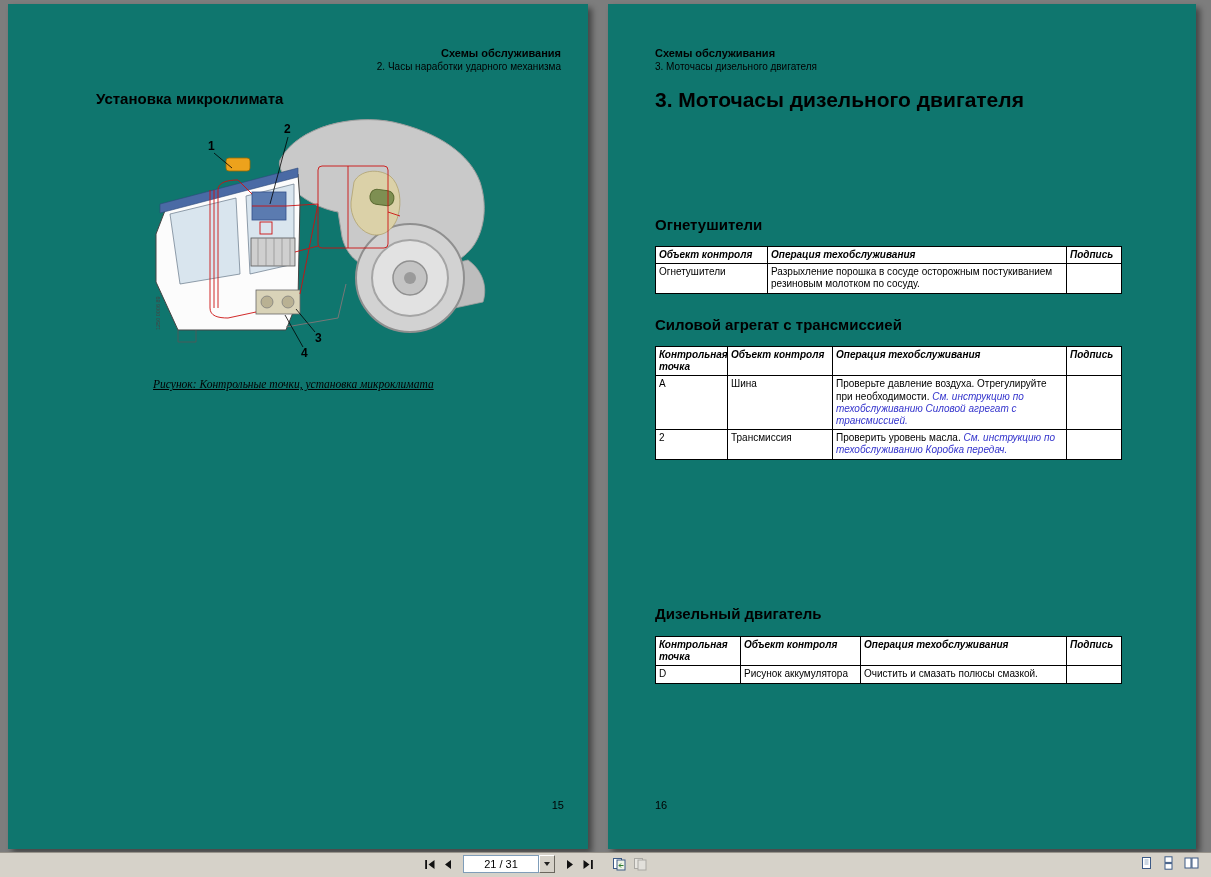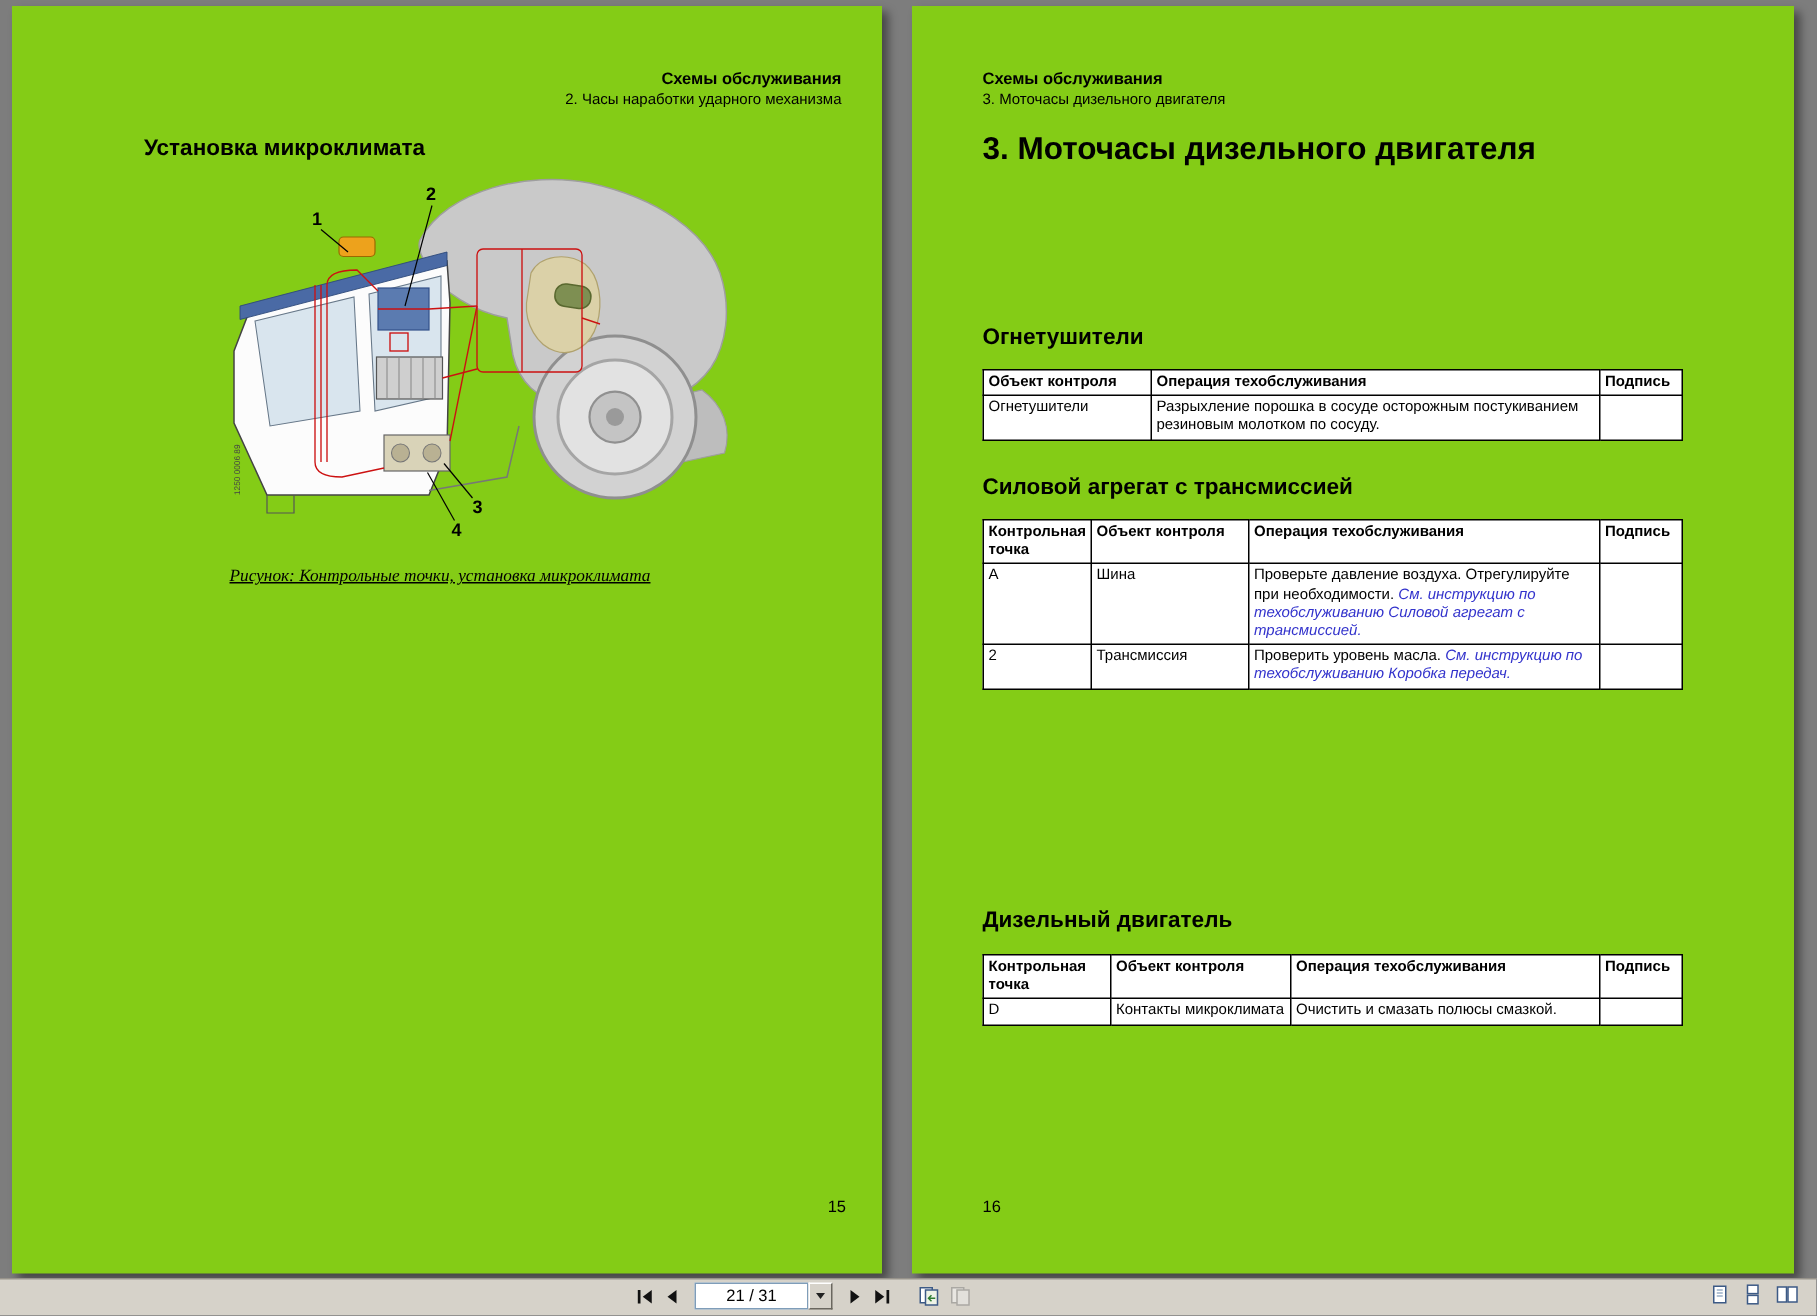--- a/index.html
+++ b/index.html
@@ -5,21 +5,21 @@
   * { margin:0; padding:0; box-sizing:border-box; }
   html,body { width:1211px; height:877px; }
   body {
     background:#7d7d7d;
     font-family:"Liberation Sans", sans-serif;
     color:#000;
     position:relative;
     overflow:hidden;
   }
   .page {
-    position:absolute; top:4px; height:845px; background:#84cc16;
+    position:absolute; top:4px; height:845px; background:#0f766e;
     box-shadow:4px 4px 6px rgba(0,0,0,0.45);
   }
   .page-left  { left:8px;   width:580px; }
   .page-right { left:608px; width:588px; }
 
   .doc-header { position:absolute; top:42px; font-size:10px; line-height:1.3; }
   .doc-header .hdr-title { font-weight:bold; font-size:11px; }
   .hdr-left  { right:27px; text-align:right; }
   .hdr-right { left:47px;  text-align:left; }
 
@@ -50,21 +50,21 @@
   .sub-engine { top:601px; }
 
   table.mtable { position:absolute; left:47px; border-collapse:collapse; table-layout:fixed; background:#fff; }
   .t1 { top:242px; width:466px; }
   .t2 { top:342px; width:466px; }
   .t3 { top:632px; width:466px; }
   .mtable th, .mtable td {
     border:1px solid #000; font-size:10px; line-height:1.22;
     padding:2px 3px; vertical-align:top; text-align:left;
   }
-  .mtable th { font-weight:bold; }
+  .mtable th { font-weight:bold;font-style:italic; }
   .link { color:#3333cc; font-style:italic; }
 
   
   .toolbar {
     position:absolute; left:0; top:852px; width:1211px; height:25px;
     background:#d6d2c9; border-top:1px solid #97938b;
   }
   .tb-btn {
     background:transparent; border:none; padding:1px 2px; cursor:pointer;
     display:inline-flex; align-items:center; justify-content:center;
@@ -239,21 +239,21 @@
       </colgroup>
     <tbody>
         <tr>
       <th>Контрольная точка</th>
       <th>Объект контроля</th>
       <th>Операция техобслуживания</th>
       <th>Подпись</th>
     </tr>
     <tr>
       <td>D</td>
-      <td>Контакты микроклимата</td>
+      <td>Рисунок аккумулятора</td>
       <td>Очистить и смазать полюсы смазкой.</td>
       <td></td>
     </tr>
   </tbody>
     </table>
 
   <div class="pageno pageno-right">16</div>
 </div>
 
 <div class="toolbar">

